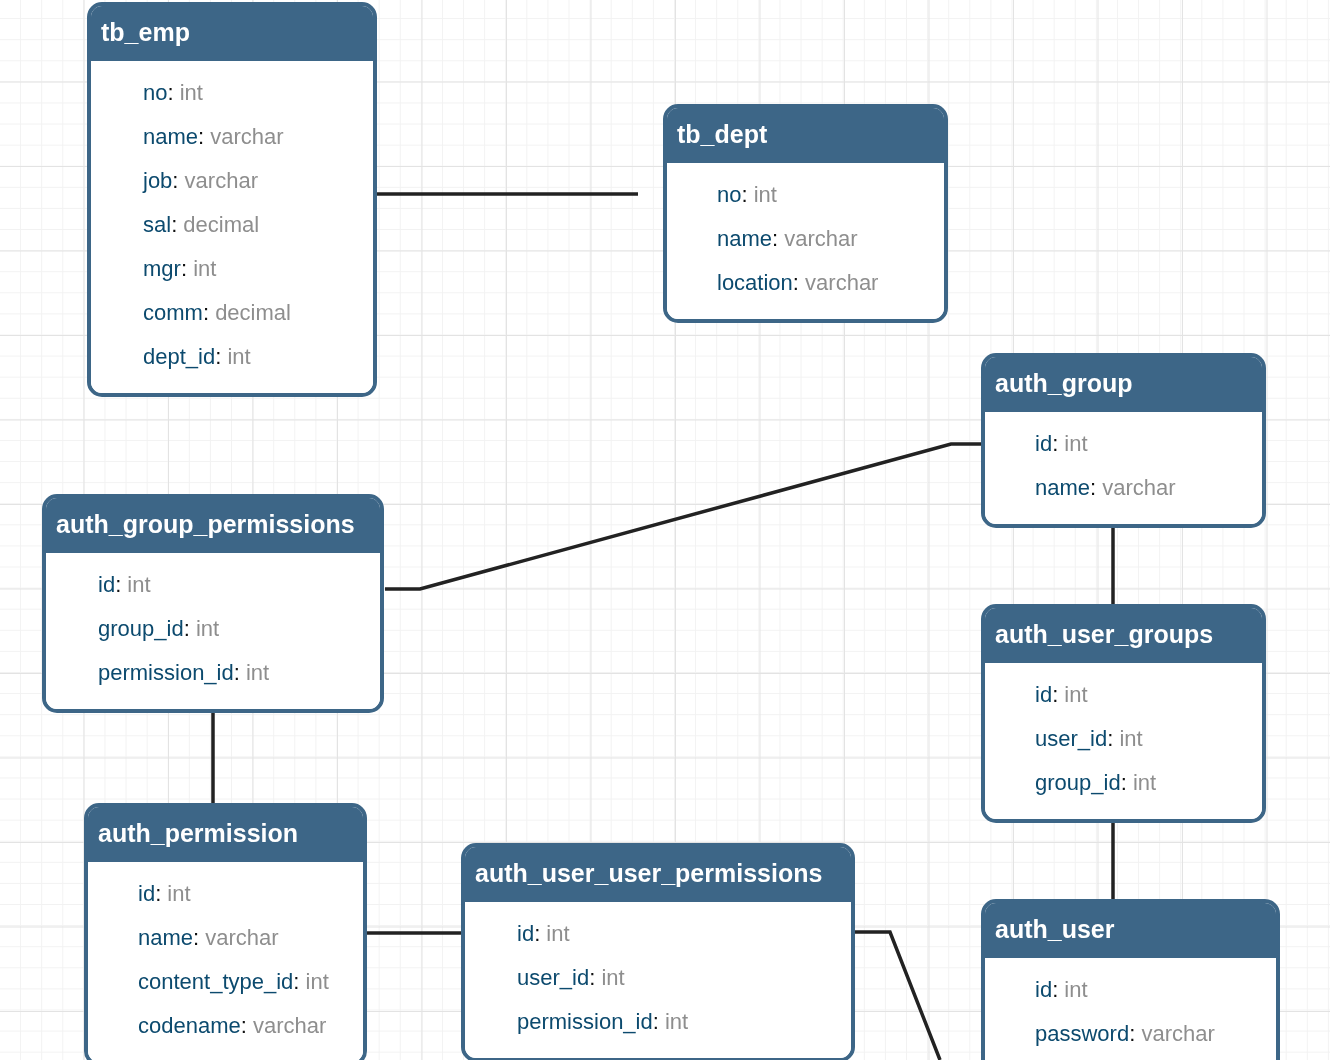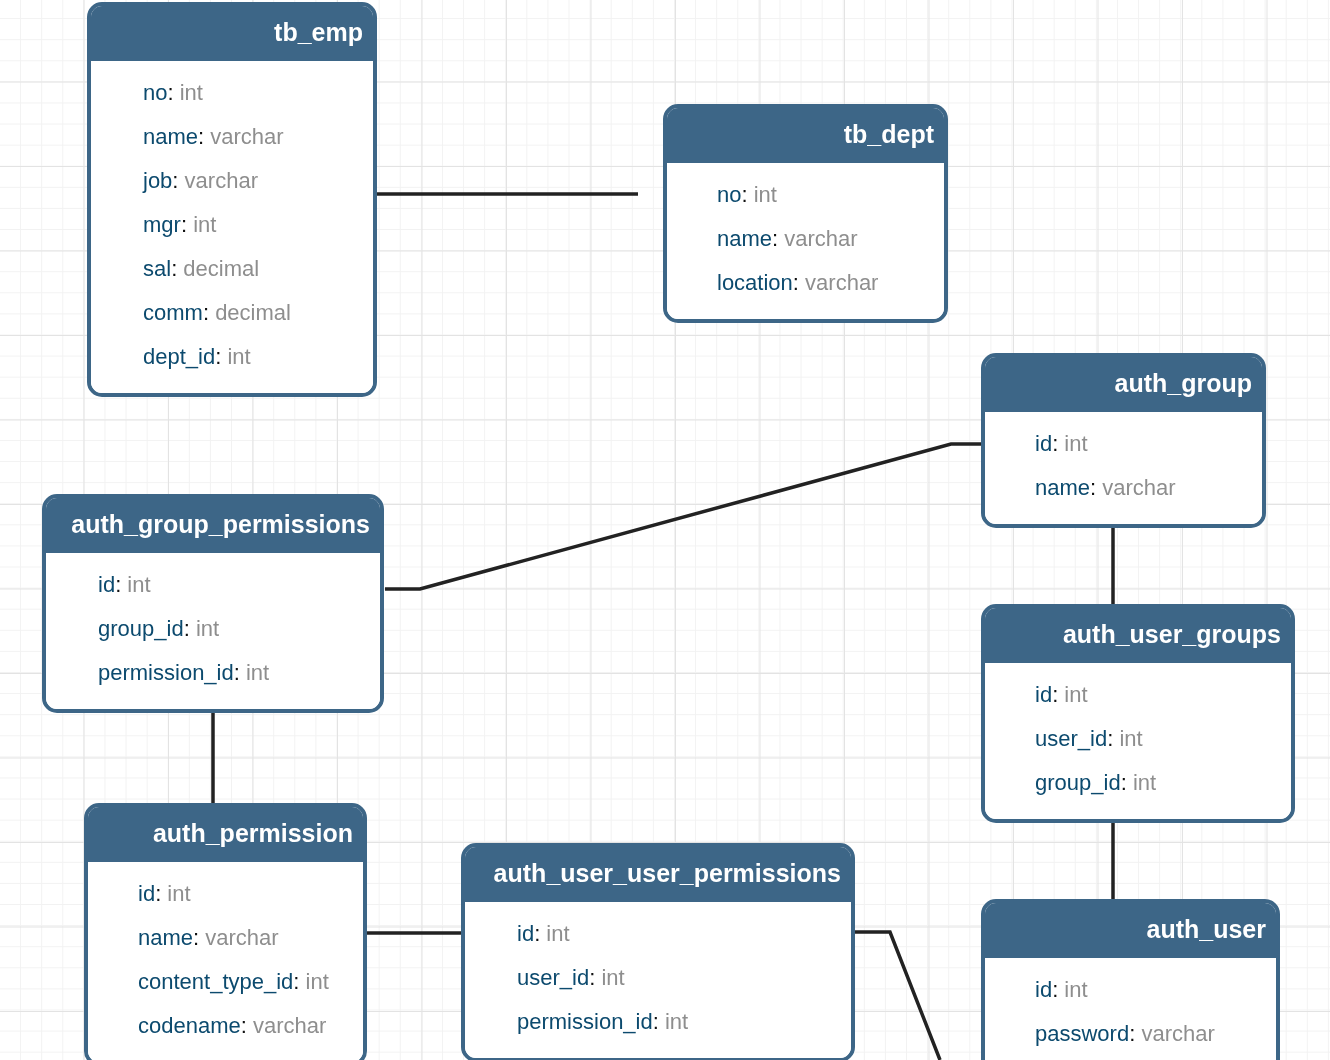--- a/index.html
+++ b/index.html
@@ -43,21 +43,21 @@
     background: #ffffff;
     border: 4px solid #3d6687;
     border-radius: 15px;
     overflow: hidden;
   }
   .entity-header {
     background: #3d6687;
     color: #ffffff;
     font-size: 25px;
     font-weight: bold;
-    text-align: right;
+    text-align: left;
     line-height: 1;
     padding: 14px 10px 16px 10px;
     white-space: nowrap;
   }
   .entity-body {
     background: #ffffff;
     padding: 10px 0 14px 0;
   }
   .field {
     font-size: 22px;
@@ -74,21 +74,21 @@
     color: #111111;
   }
   .field .ftype {
     color: #8e8e8e;
   }
   
   #e-tb_emp      { left: 87px;  top: 2px;   width: 290px; }
   #e-tb_dept     { left: 636px; top: 104px; width: 285px; margin-left: 27px; }
   #e-auth_group  { left: 981px; top: 353px; width: 285px; }
   #e-auth_group_permissions { left: 42px; top: 494px; width: 342px; }
-  #e-auth_user_groups { left: 981px; top: 604px; width: 314px; }
+  #e-auth_user_groups { left: 981px; top: 604px; width: 285px; }
   #e-auth_permission { left: 84px; top: 803px; width: 283px; }
   #e-auth_user_user_permissions { left: 461px; top: 843px; width: 394px; }
   #e-auth_user  { left: 981px; top: 899px; width: 299px; }
   #e-tb_emp .field     { padding-left: 52px; }
   #e-tb_dept .field    { padding-left: 50px; }
   #e-auth_group .field { padding-left: 50px; }
   #e-auth_group_permissions .field { padding-left: 52px; }
   #e-auth_user_groups .field { padding-left: 50px; }
   #e-auth_permission .field { padding-left: 50px; }
   #e-auth_user_user_permissions .field { padding-left: 52px; }
@@ -110,22 +110,22 @@
       <path d="M 853 932 L 890 932 L 940 1060"></path>
     </g>
   </svg>
 
   <div class="entity" id="e-tb_emp">
     <div class="entity-header">tb_emp</div>
     <div class="entity-body">
       <div class="field"><span class="fname">no</span><span class="fcolon">: </span><span class="ftype">int</span></div>
       <div class="field"><span class="fname">name</span><span class="fcolon">: </span><span class="ftype">varchar</span></div>
       <div class="field"><span class="fname">job</span><span class="fcolon">: </span><span class="ftype">varchar</span></div>
+      <div class="field"><span class="fname">sal</span><span class="fcolon">: </span><span class="ftype">decimal</span></div>
       <div class="field"><span class="fname">mgr</span><span class="fcolon">: </span><span class="ftype">int</span></div>
-      <div class="field"><span class="fname">sal</span><span class="fcolon">: </span><span class="ftype">decimal</span></div>
       <div class="field"><span class="fname">comm</span><span class="fcolon">: </span><span class="ftype">decimal</span></div>
       <div class="field"><span class="fname">dept_id</span><span class="fcolon">: </span><span class="ftype">int</span></div>
     </div>
   </div>
 
   <div class="entity" id="e-tb_dept">
     <div class="entity-header">tb_dept</div>
     <div class="entity-body">
       <div class="field"><span class="fname">no</span><span class="fcolon">: </span><span class="ftype">int</span></div>
       <div class="field"><span class="fname">name</span><span class="fcolon">: </span><span class="ftype">varchar</span></div>

